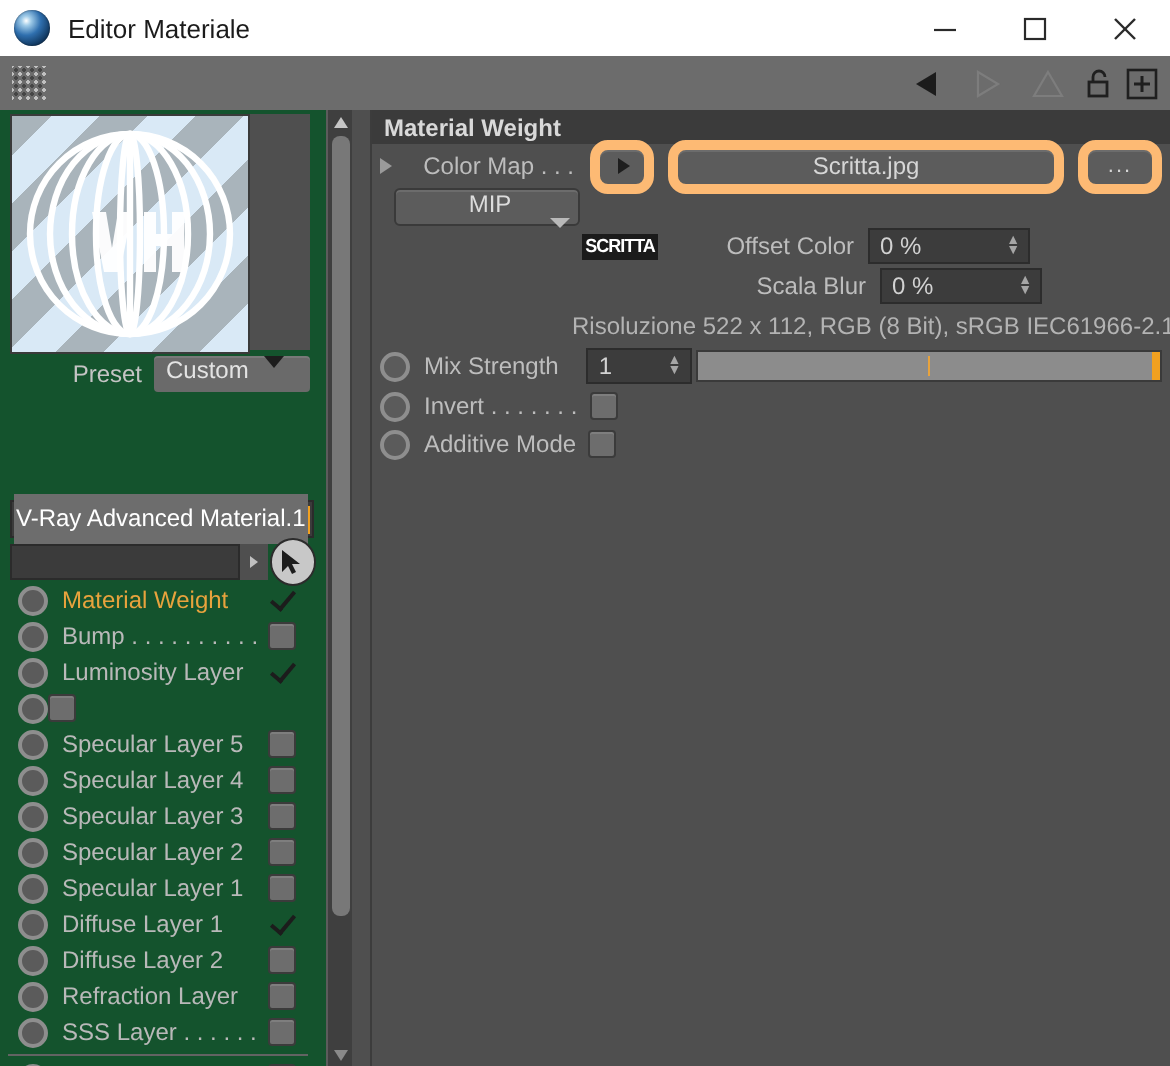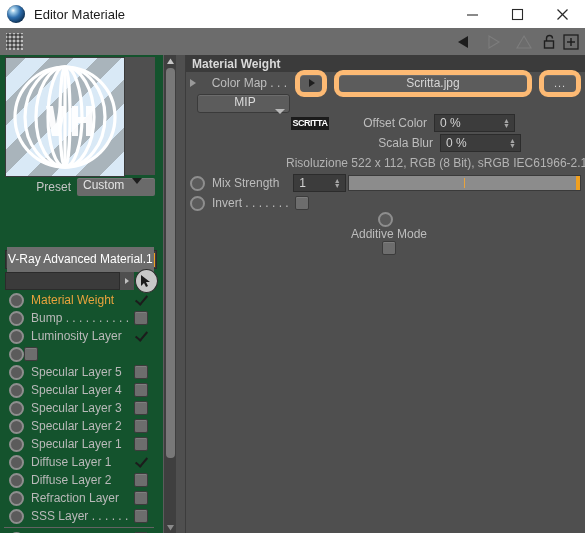--- a/index.html
+++ b/index.html
@@ -692,20 +692,20 @@
         <span class="handle"></span>
       </span>
     </div>
 
     <div class="row" style="left:4px; top:138px; width:391px;">
       <span class="radio"></span>
       <span class="lbl-right" style="margin-left:7px; text-align:left;">Invert . . . . . . .</span>
       <span class="chk" style="margin-left:6px; margin-right:0;"></span>
     </div>
 
-    <div class="row" style="left:4px; top:157px; width:391px;flex-direction:column;">
+    <div class="row" style="left:4px; top:157px; width:391px;">
       <span class="radio"></span>
       <span class="lbl-right" style="margin-left:7px; text-align:left;">Additive Mode</span>
       <span class="chk" style="margin-left:6px; margin-right:0;"></span>
     </div>
 
   </div>
 </div>
 
 </body></html>

